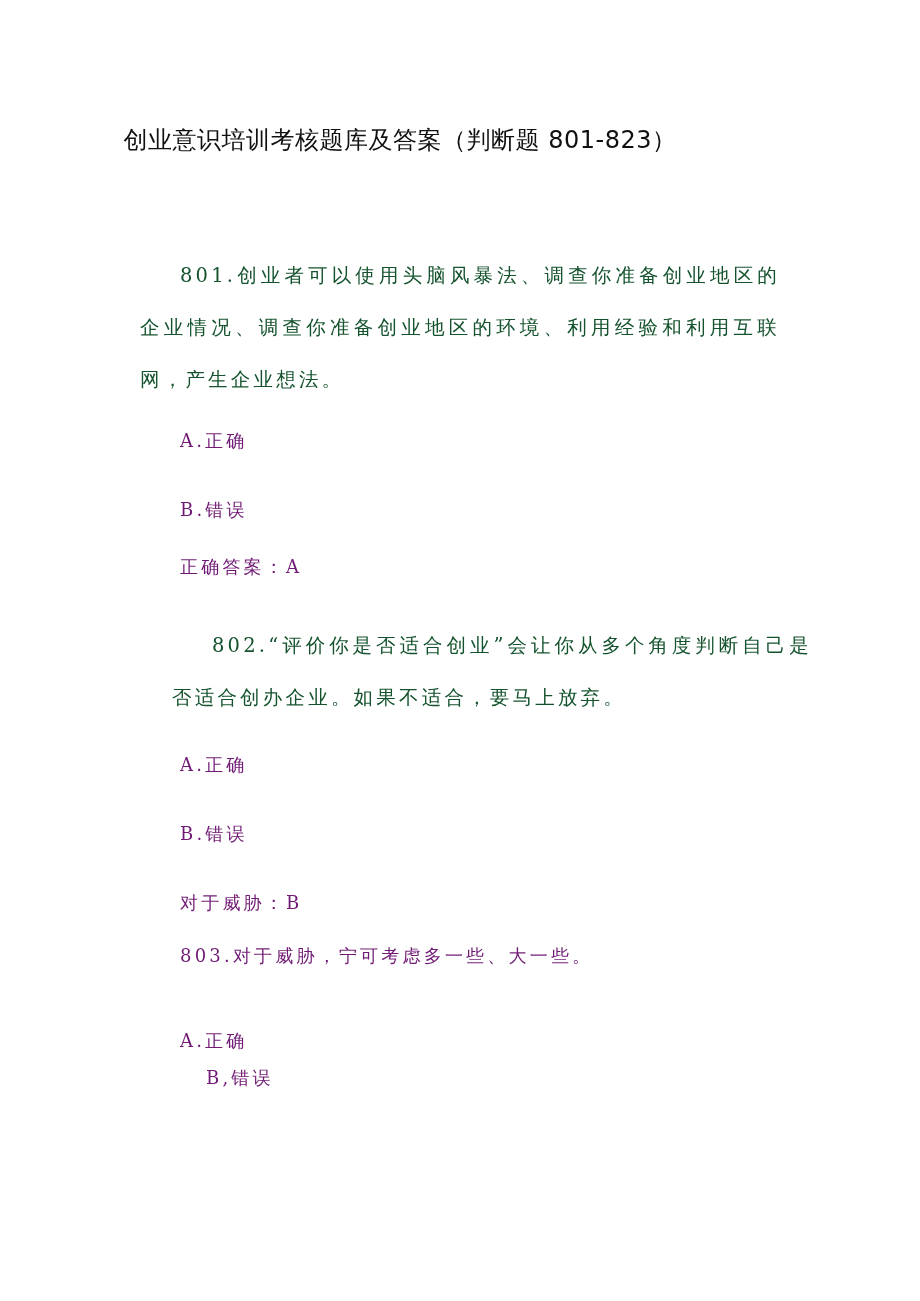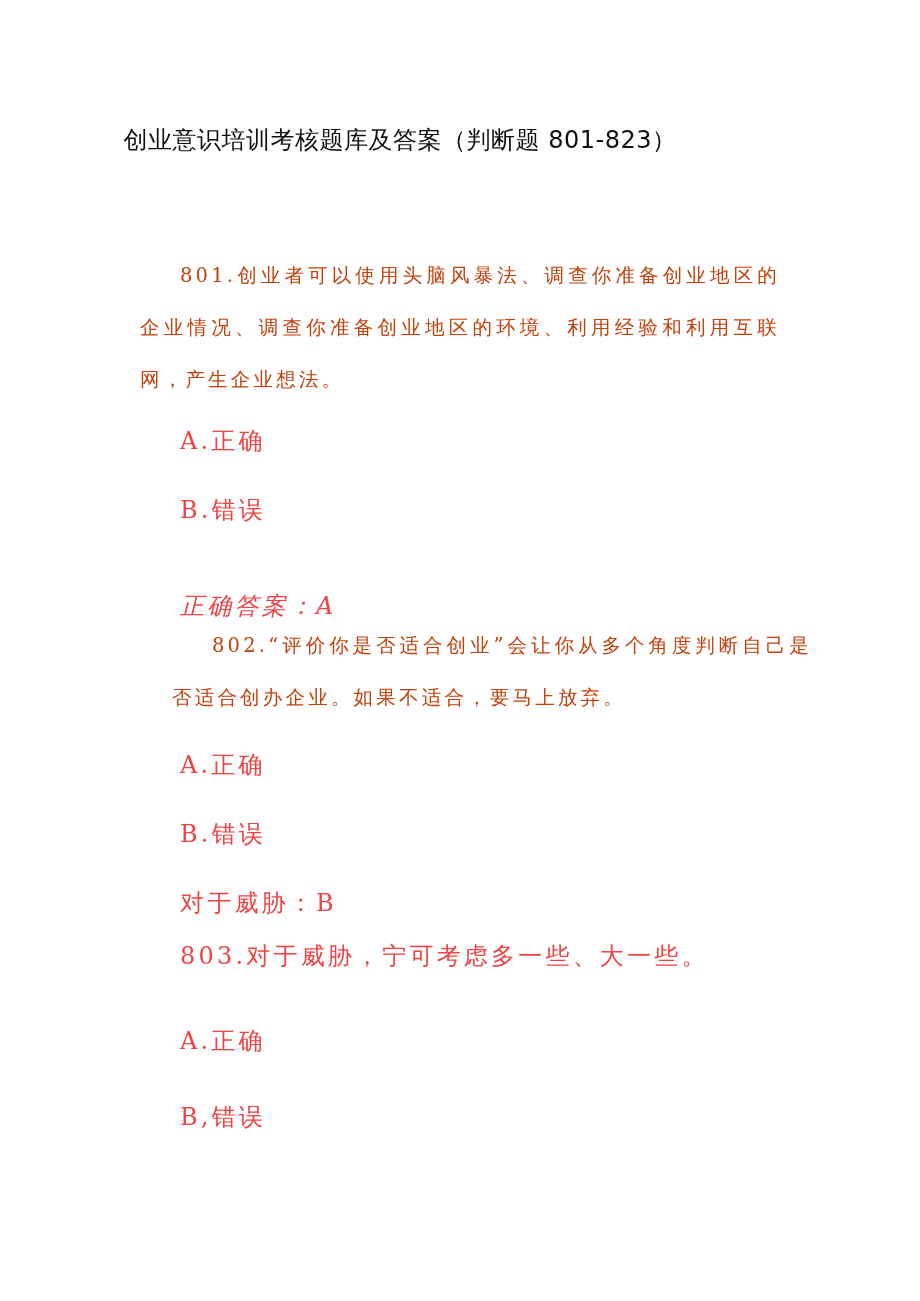--- a/index.html
+++ b/index.html
@@ -30,54 +30,54 @@
       text-align: center;
       font-family: "DejaVu Sans", "Liberation Sans", sans-serif;
       font-size: 24px;
       line-height: 36px;
       color: #111111;
       letter-spacing: 0.5px;
     }
     .line {
       position: absolute;
       font-family: "DejaVu Serif", "Liberation Serif", serif;
-      font-size: 24px;
+      font-size: 18px;
       line-height: 28px;
-      color: #ef4444;
+      color: #701a75;
       white-space: nowrap;
       letter-spacing: 3.2px;
     }
     .para {
       position: absolute;
       left: 140px;
       width: 640px;
       font-family: "DejaVu Serif", "Liberation Serif", serif;
       font-size: 19.5px;
       line-height: 52px;
-      color: #c2410c;
+      color: #14532d;
       text-indent: 40px;
       text-align: justify;
       letter-spacing: 3.2px;
     }
     .indent { left: 180px; }
   </style>
 </head>
 <body>
 
 <div class="page">
 
   <div class="doc-title">创业意识培训考核题库及答案（判断题 801-823）</div>
 
   <div class="para" style="top:250px;">801.创业者可以使用头脑风暴法、调查你准备创业地区的企业情况、调查你准备创业地区的环境、利用经验和利用互联网，产生企业想法。</div>
   <div class="line indent" style="top:427px;">A.正确</div>
   <div class="line indent" style="top:496px;">B.错误</div>
-  <div class="line indent" style="top:592px;font-style:italic;">正确答案：A</div>
+  <div class="line indent" style="top:553px;">正确答案：A</div>
 
   <div class="para" style="top:620px;margin-left:32px;">802.“评价你是否适合创业”会让你从多个角度判断自己是否适合创办企业。如果不适合，要马上放弃。</div>
   <div class="line indent" style="top:751px;">A.正确</div>
   <div class="line indent" style="top:820px;">B.错误</div>
   <div class="line indent" style="top:889px;">对于威胁：B</div>
 
   <div class="line indent" style="top:942px;">803.对于威胁，宁可考虑多一些、大一些。</div>
   <div class="line indent" style="top:1027px;">A.正确</div>
-  <div class="line indent" style="top:1103px;">B,错误</div>
+  <div class="line indent" style="top:1064px;margin-left:26px;">B,错误</div>
 
 </div>
 
 </body></html>

